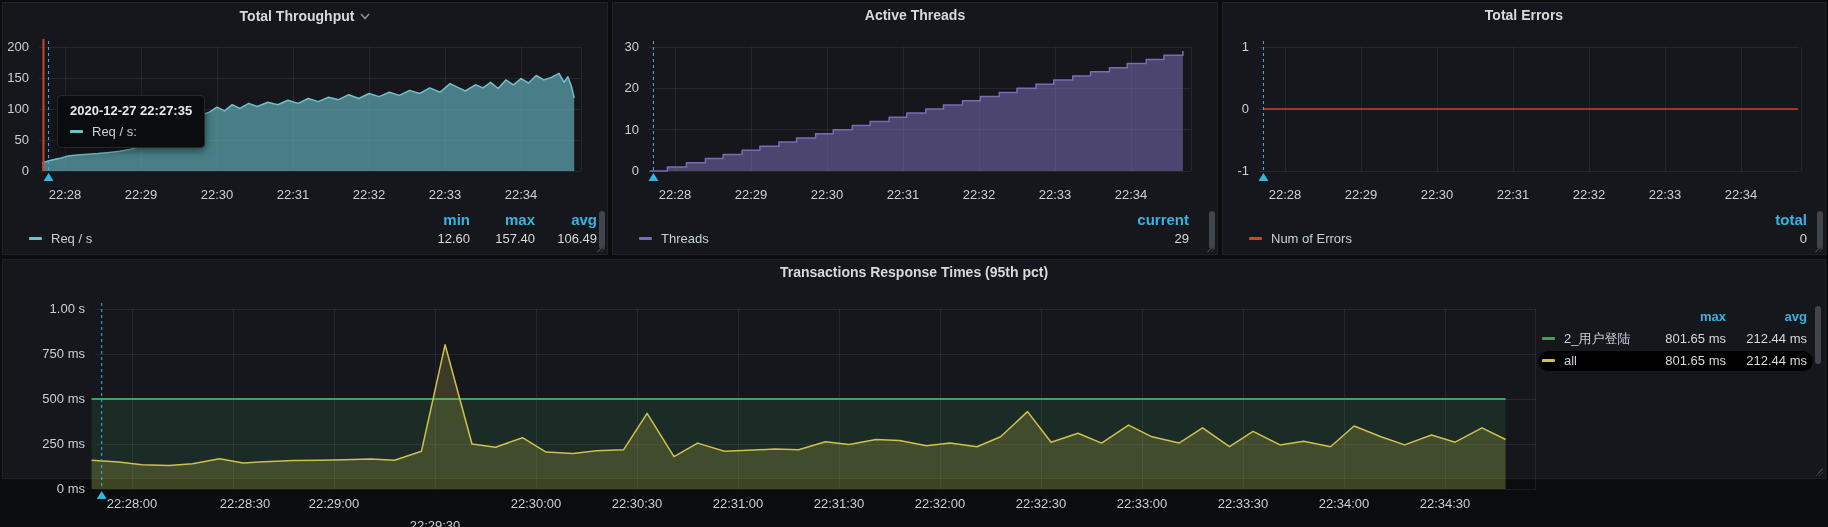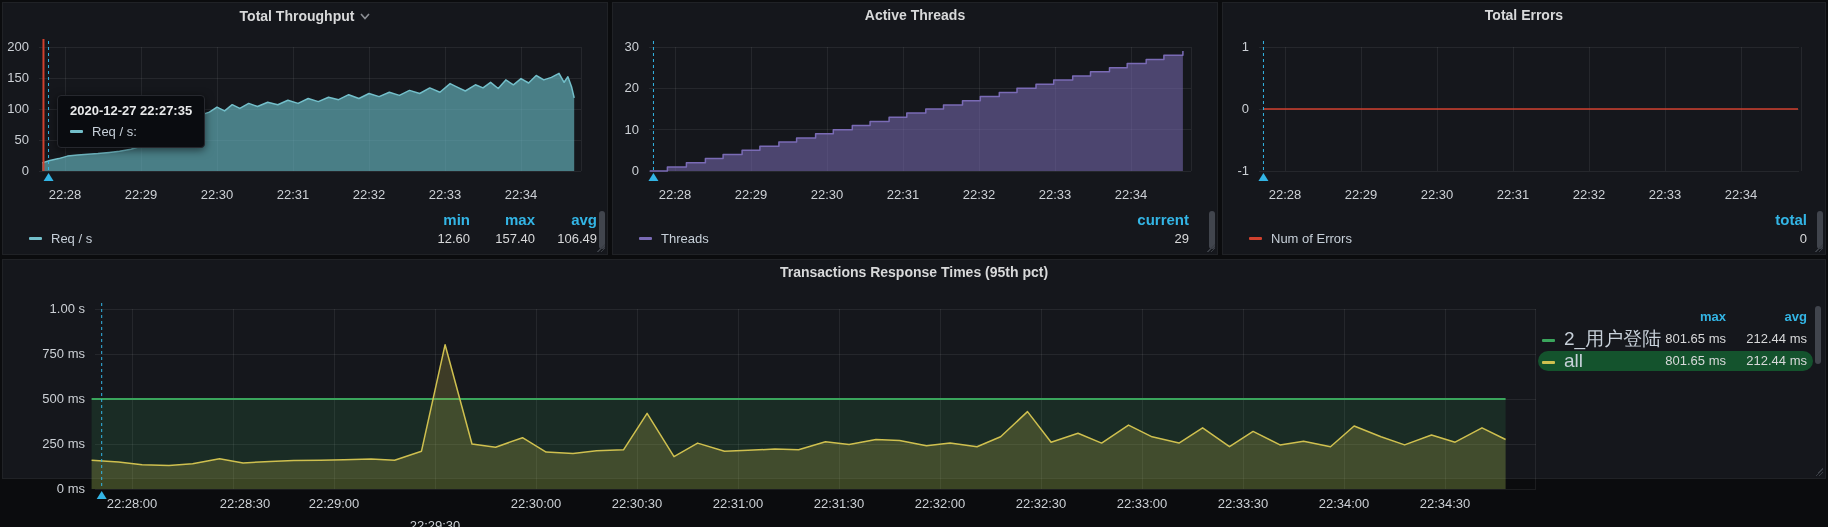--- a/index.html
+++ b/index.html
@@ -33,22 +33,22 @@
     box-shadow:0 2px 8px rgba(0,0,0,.55);padding:7px 12px 8px 12px;z-index:9;
   }
   .tooltip .tt-time{font-size:13px;font-weight:700;color:#e8e9ea;white-space:nowrap;}
   .tooltip .tt-series{font-size:13px;color:#c7d0d9;margin-top:6px;white-space:nowrap;}
   .sb{position:absolute;width:6px;border-radius:3px;background:#41454d;cursor:pointer;}
   .rsz{
     position:absolute;right:2px;bottom:2px;width:8px;height:8px;cursor:nwse-resize;
     background:linear-gradient(135deg,transparent 50%,#3a3e45 50%,#3a3e45 58%,transparent 58%,transparent 72%,#3a3e45 72%,#3a3e45 80%,transparent 80%);
   }
   .lgrow{position:absolute;height:20px;line-height:20px;}
-  .lgrow.hl{background:#14532d;border-radius:10px;}
-  .lg-label{position:absolute;left:4px;font-size:19px;color:#c7d0d9;cursor:pointer;white-space:nowrap;}
+  .lgrow.hl{background:#000000;border-radius:10px;}
+  .lg-label{position:absolute;left:4px;font-size:13px;color:#c7d0d9;cursor:pointer;white-space:nowrap;}
   .lg-max,.lg-avg{position:absolute;font-size:13px;color:#d8d9da;text-align:right;}
   .lg-max{right:87px;} .lg-avg{right:6px;}
   .lg-h{color:#33b5e5;font-weight:700;cursor:pointer;}
 </style>
 </head>
 <body>
 
 <div class="panel" id="p0" style="left:2px;top:2px;width:606px;height:253px;">
   <div class="ptitle">
     <span>Total Throughput</span><span class="caret"><svg width="10" height="7" viewBox="0 0 10 7">

